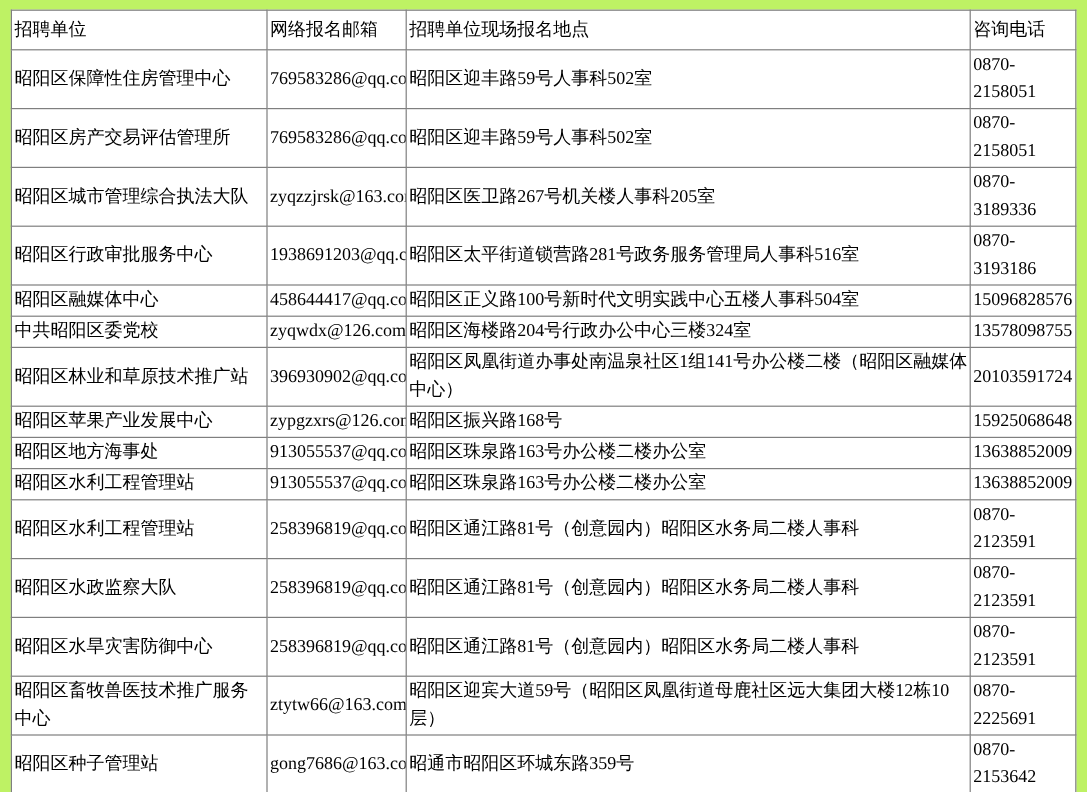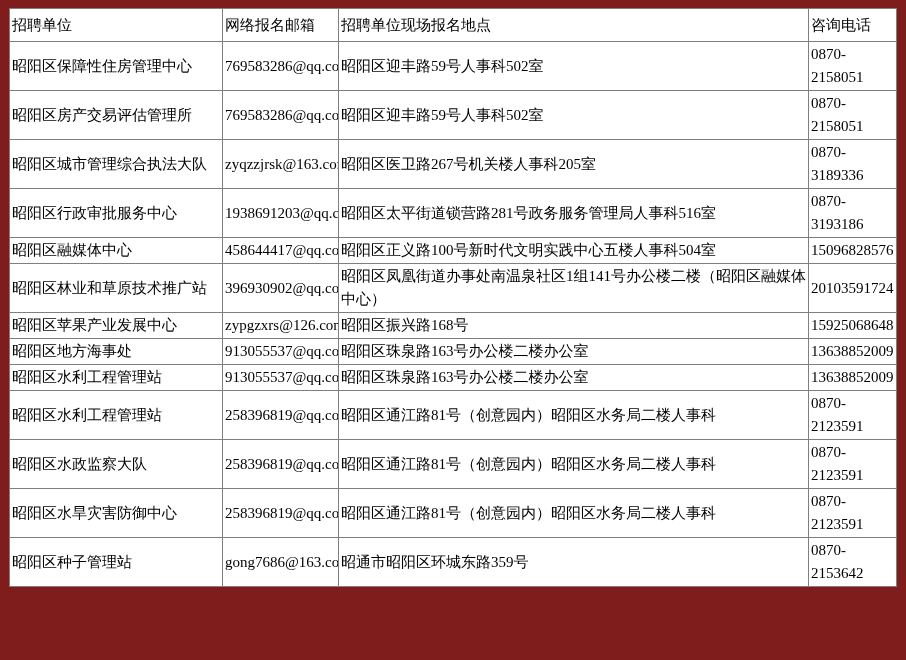--- a/index.html
+++ b/index.html
@@ -7,21 +7,21 @@
     padding: 0;
     background: #ffffff;
     width: 906px;
     height: 660px;
     overflow: hidden;
   }
   .page {
     position: relative;
     width: 906px;
     height: 660px;
-    background: #7f1d1d;
+    background: #bef264;
   }
   table.contact-table {
     position: absolute;
     left: 9px;
     top: 8px;
     border-collapse: collapse;
     table-layout: fixed;
     width: 887px;
     background: #ffffff;
   }
@@ -102,20 +102,26 @@
           <td class="cell-address">昭阳区太平街道锁营路281号政务服务管理局人事科516室</td>
           <td class="cell-phone">0870-3193186</td>
         </tr>
         <tr class="data-row">
           <td class="cell-unit">昭阳区融媒体中心</td>
           <td class="cell-email">458644417@qq.com</td>
           <td class="cell-address">昭阳区正义路100号新时代文明实践中心五楼人事科504室</td>
           <td class="cell-phone">15096828576</td>
         </tr>
         <tr class="data-row">
+          <td class="cell-unit">中共昭阳区委党校</td>
+          <td class="cell-email">zyqwdx@126.com</td>
+          <td class="cell-address">昭阳区海楼路204号行政办公中心三楼324室</td>
+          <td class="cell-phone">13578098755</td>
+        </tr>
+        <tr class="data-row">
           <td class="cell-unit">昭阳区林业和草原技术推广站</td>
           <td class="cell-email">396930902@qq.com</td>
           <td class="cell-address">昭阳区凤凰街道办事处南温泉社区1组141号办公楼二楼（昭阳区融媒体中心）</td>
           <td class="cell-phone">20103591724</td>
         </tr>
         <tr class="data-row">
           <td class="cell-unit">昭阳区苹果产业发展中心</td>
           <td class="cell-email">zypgzxrs@126.com</td>
           <td class="cell-address">昭阳区振兴路168号</td>
           <td class="cell-phone">15925068648</td>
@@ -144,20 +150,26 @@
           <td class="cell-address">昭阳区通江路81号（创意园内）昭阳区水务局二楼人事科</td>
           <td class="cell-phone">0870-2123591</td>
         </tr>
         <tr class="data-row">
           <td class="cell-unit">昭阳区水旱灾害防御中心</td>
           <td class="cell-email">258396819@qq.com</td>
           <td class="cell-address">昭阳区通江路81号（创意园内）昭阳区水务局二楼人事科</td>
           <td class="cell-phone">0870-2123591</td>
         </tr>
         <tr class="data-row">
+          <td class="cell-unit">昭阳区畜牧兽医技术推广服务中心</td>
+          <td class="cell-email">ztytw66@163.com</td>
+          <td class="cell-address">昭阳区迎宾大道59号（昭阳区凤凰街道母鹿社区远大集团大楼12栋10层）</td>
+          <td class="cell-phone">0870-2225691</td>
+        </tr>
+        <tr class="data-row">
           <td class="cell-unit">昭阳区种子管理站</td>
           <td class="cell-email">gong7686@163.com</td>
           <td class="cell-address">昭通市昭阳区环城东路359号</td>
           <td class="cell-phone">0870-2153642</td>
         </tr>
       </tbody>
   </table>
 </div>
 
 </body></html>

